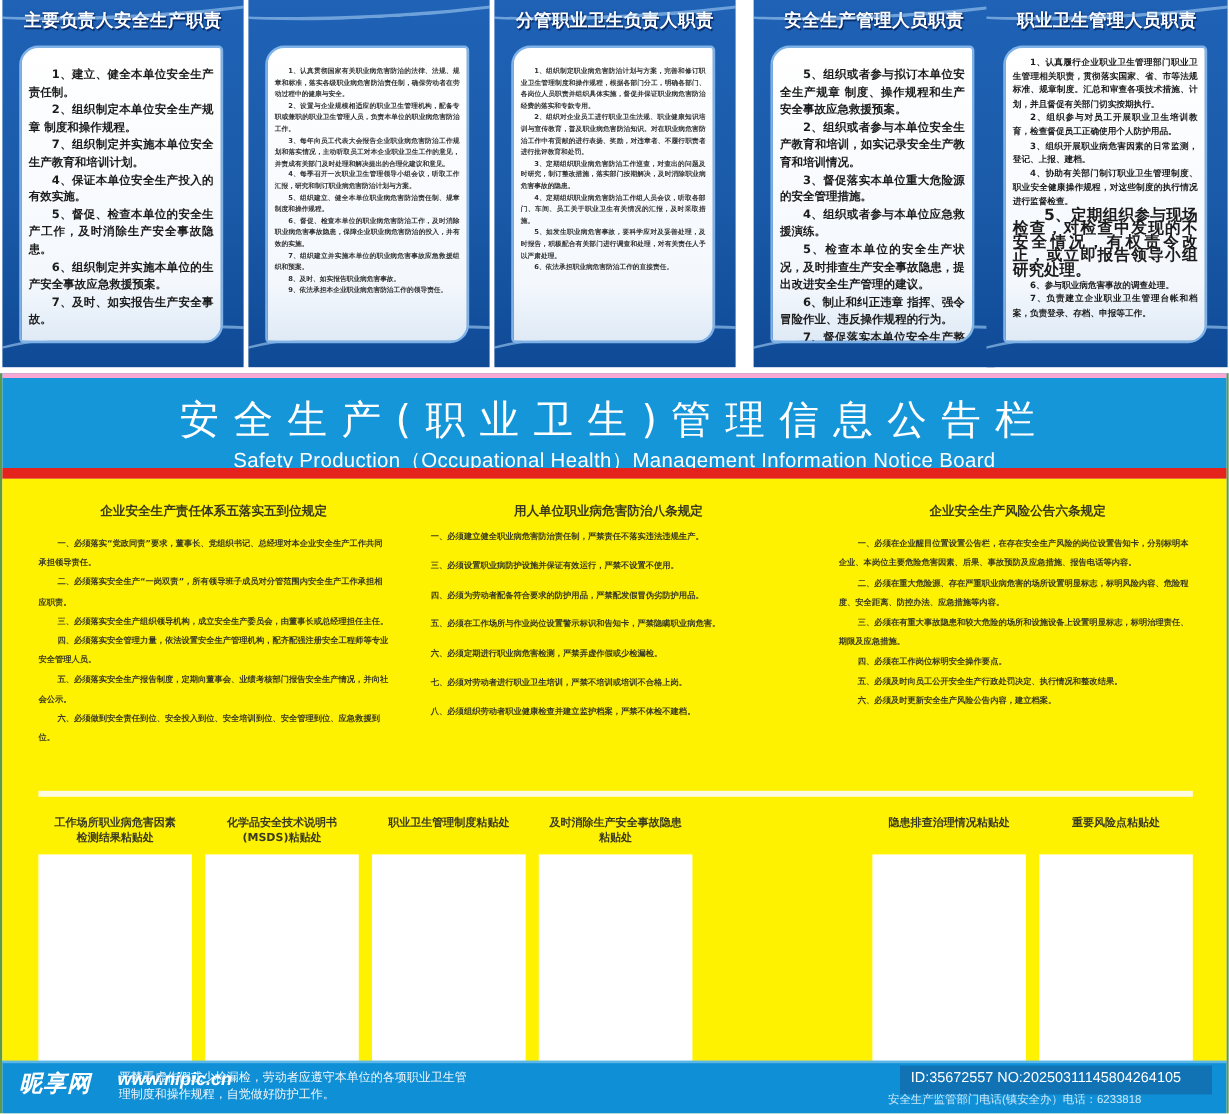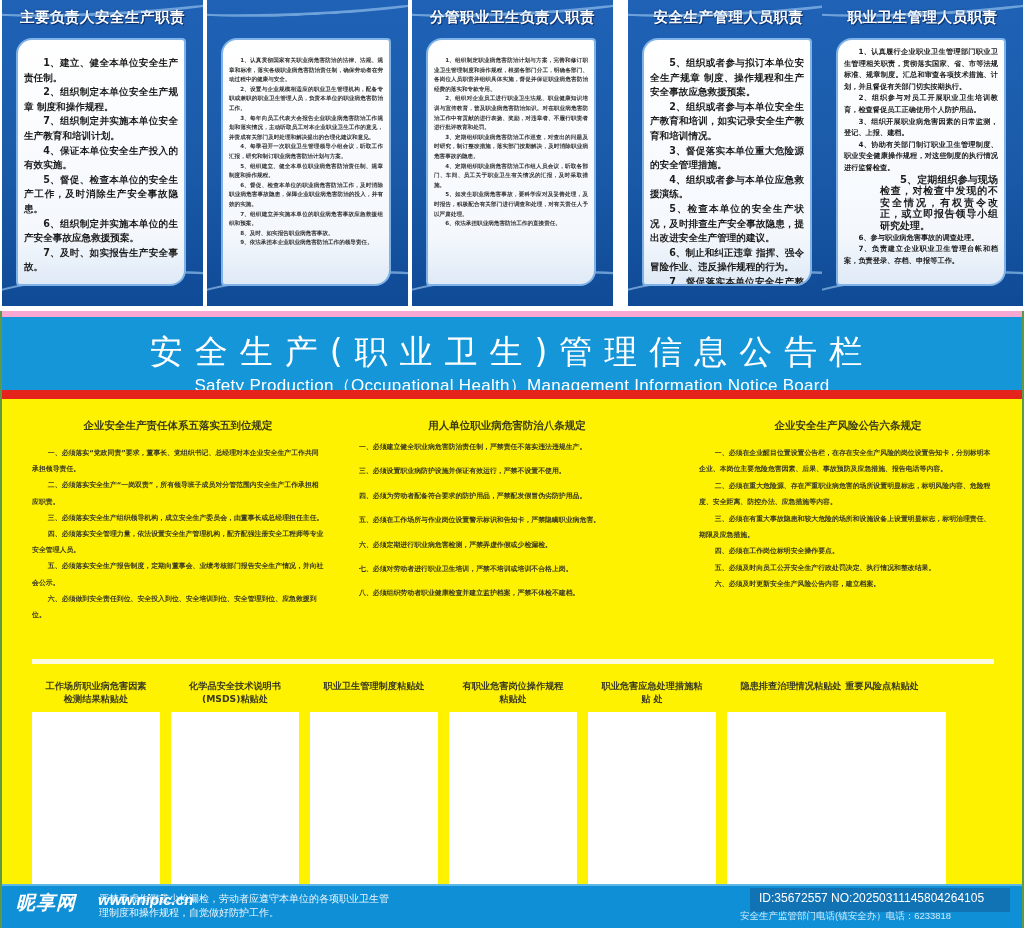--- a/index.html
+++ b/index.html
@@ -43,21 +43,21 @@
   .poster.small .poster-card p { font-size: 5.6px; line-height: 9.6px; font-weight: bold; color: #333; }
 
   
   .board {
     position: absolute; left: 0; top: 311px; width: 1024px; height: 617px;
     border-left: 2px solid #5c9a4a; border-right: 2px solid #5c9a4a;
   }
   .board-header {
     position: absolute; left: 0; top: 0; width: 100%; height: 79px;
     background: #1596d9;
-    border-top: 6px solid #f9a8d4;
+    border-top: 4px solid #f9a8d4;
   }
   .board-title-cn {
     position: absolute; left: 0; right: 0; top: 13px; text-align: center;
     color: #ffffff; font-size: 33px; letter-spacing: 12px; font-weight: normal;
   }
   .board-title-en {
     position: absolute; left: 0; right: 0; top: 57px; text-align: center;
     color: #ffffff; font-size: 17px; letter-spacing: 0.3px;
     font-family: "Liberation Sans", sans-serif;
   }
@@ -176,21 +176,21 @@
     </div>
   </div>
 
   <div class="poster big" style="left:822px;">
     <div class="poster-title">职业卫生管理人员职责</div>
     <div class="poster-card" style="padding-top:6px;">
       <p style="font-size:7.2px;line-height:11.6px;">1、认真履行企业职业卫生管理部门职业卫生管理相关职责，贯彻落实国家、省、市等法规标准、规章制度。汇总和审查各项技术措施、计划，并且督促有关部门切实按期执行。</p>
       <p style="font-size:7.2px;line-height:11.6px;">2、组织参与对员工开展职业卫生培训教育，检查督促员工正确使用个人防护用品。</p>
       <p style="font-size:7.2px;line-height:11.6px;">3、组织开展职业病危害因素的日常监测，登记、上报、建档。</p>
       <p style="font-size:7.2px;line-height:11.6px;">4、协助有关部门制订职业卫生管理制度、职业安全健康操作规程，对这些制度的执行情况进行监督检查。</p>
-      <p style="font-size:10px;line-height:11.6px;margin-left:36px;">5、定期组织参与现场检查，对检查中发现的不安全情况，有权责令改正，或立即报告领导小组研究处理。</p>
+      <p style="font-size:13px;line-height:11.6px;">5、定期组织参与现场检查，对检查中发现的不安全情况，有权责令改正，或立即报告领导小组研究处理。</p>
       <p style="font-size:7.2px;line-height:11.6px;">6、参与职业病危害事故的调查处理。</p>
       <p style="font-size:7.2px;line-height:11.6px;">7、负责建立企业职业卫生管理台帐和档案，负责登录、存档、申报等工作。</p>
     </div>
   </div>
 </div>
 
 <div class="board">
   <div class="board-header">
     <div class="board-title-cn">安全生产(职业卫生)管理信息公告栏</div>
     <div class="board-title-en">Safety Production（Occupational Health）Management Information Notice Board</div>
@@ -246,37 +246,31 @@
         <div class="slot-box"></div>
       </div>
       <div class="slot" style="left:278px;">
         <div class="slot-label">
             <span><span>职业卫生管理制度粘贴处</span><br><span></span></span>
           </div>
         <div class="slot-box"></div>
       </div>
       <div class="slot" style="left:417px;">
         <div class="slot-label">
-            <span><span>有职业危害岗位操作规程</span><br><span>粘贴处</span></span>
-          </div>
-        <div class="slot-box"></div>
-      </div>
-      <div class="slot" style="left:556px;">
-        <div class="slot-label">
-            <span><span>职业危害应急处理措施粘</span><br><span>贴 处</span></span>
+            <span><span>及时消除生产安全事故隐患</span><br><span>粘贴处</span></span>
           </div>
         <div class="slot-box"></div>
       </div>
       <div class="slot" style="left:695px;">
         <div class="slot-label">
             <span><span>隐患排查治理情况粘贴处</span><br><span></span></span>
           </div>
         <div class="slot-box"></div>
       </div>
-      <div class="slot" style="left:786px;">
+      <div class="slot" style="left:834px;">
         <div class="slot-label">
             <span><span>重要风险点粘贴处</span><br><span></span></span>
           </div>
         <div class="slot-box"></div>
       </div>
     </div>
   </div>
 
   <div class="board-footer">
     <div class="footer-text">

